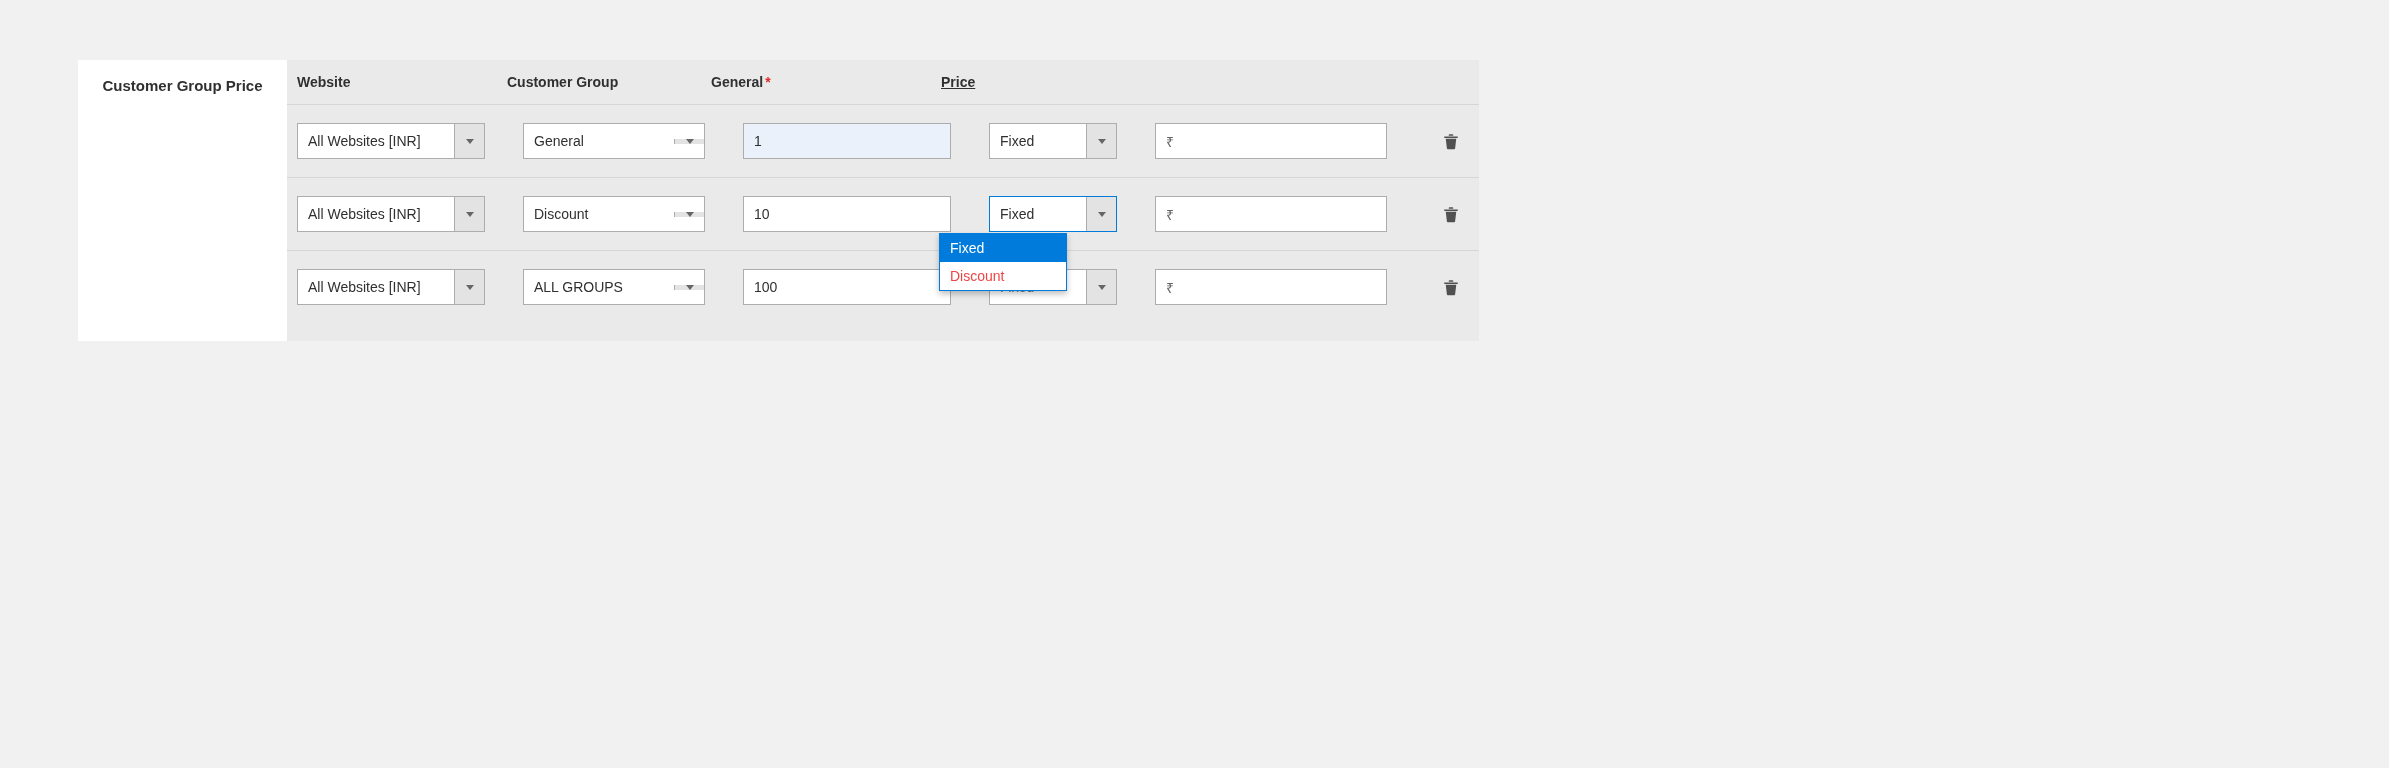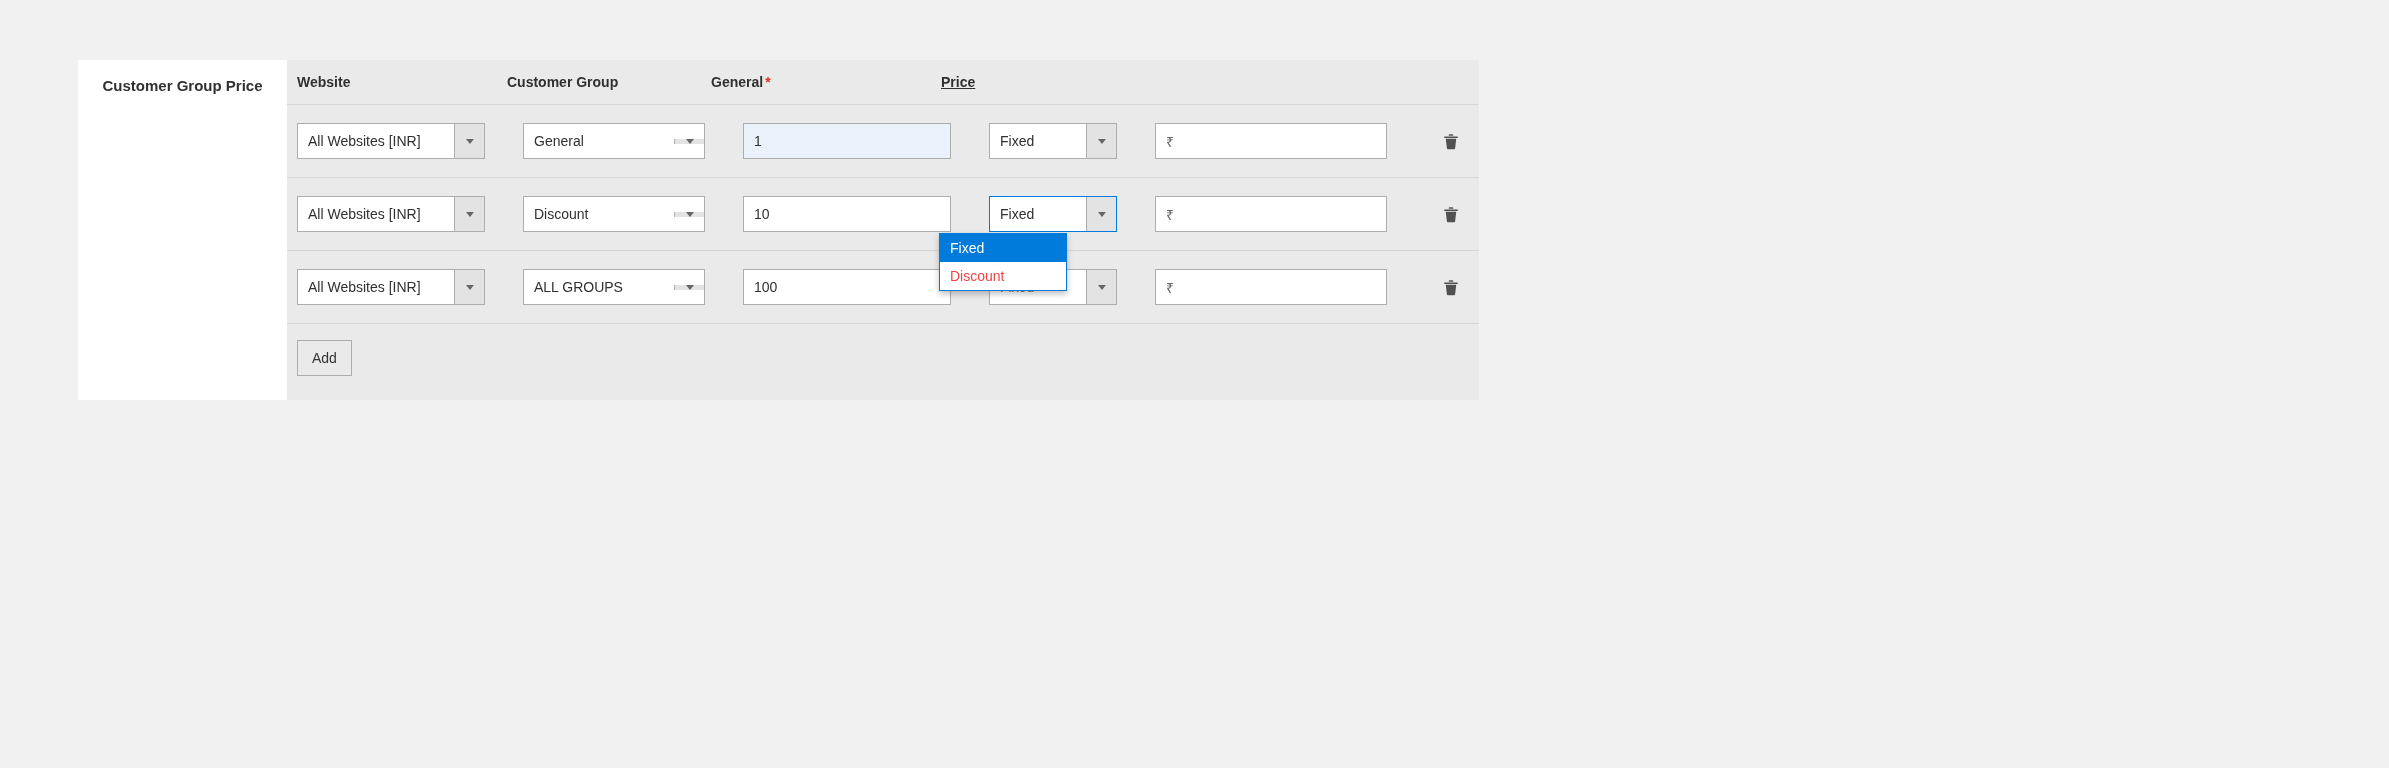--- a/index.html
+++ b/index.html
@@ -266,18 +266,15 @@
       <div class="price-input w-price">
         <span>₹</span>
       </div>
       <div class="trash">
         <svg viewBox="0 0 24 24">
             <path d="M3 6h18v2H3V6zm2 3h14l-1.5 12.5c-.1.8-.8 1.5-1.6 1.5H8.1c-.8 0-1.5-.7-1.6-1.5L5 9zm5-6h4c.6 0 1 .4 1 1v1H9V4c0-.6.4-1 1-1z"></path>
           </svg>
       </div>
     </div>
 
-    <div class="add-row">
-      <button class="add-btn">Add</button>
-    </div>
 
   </div>
 </div>
 
 </body></html>

